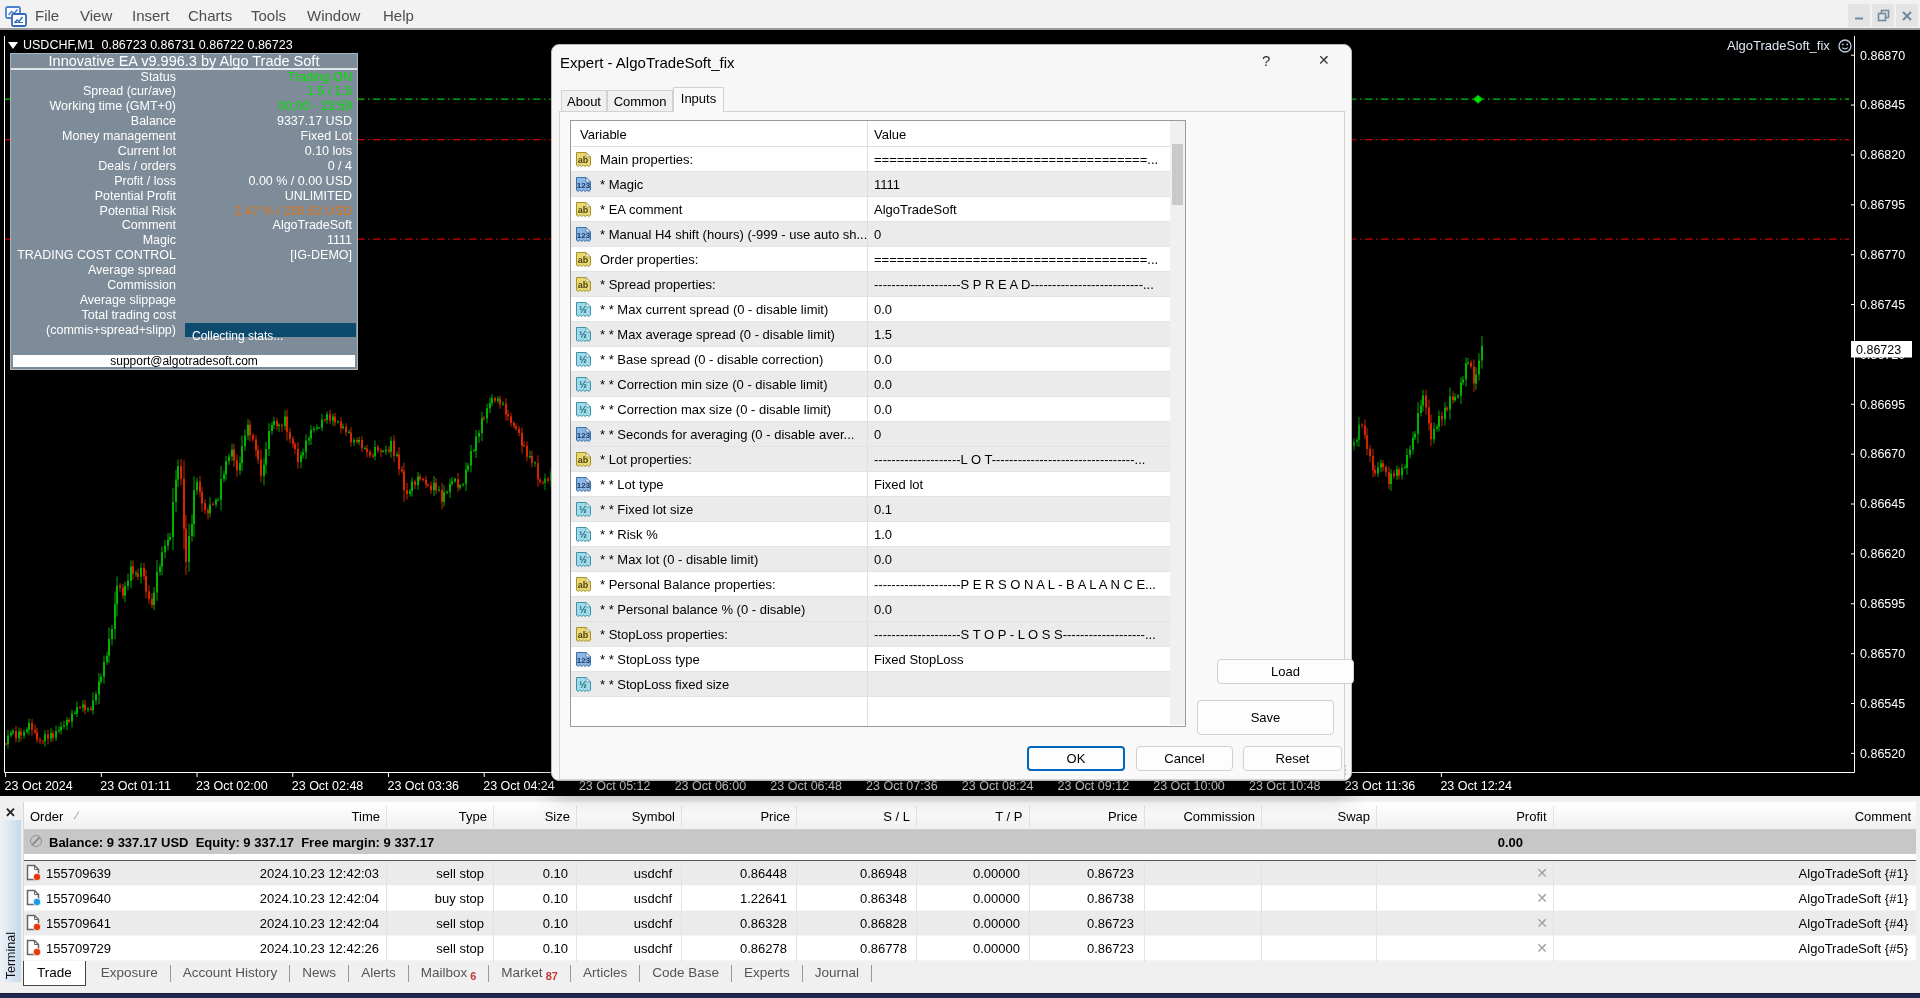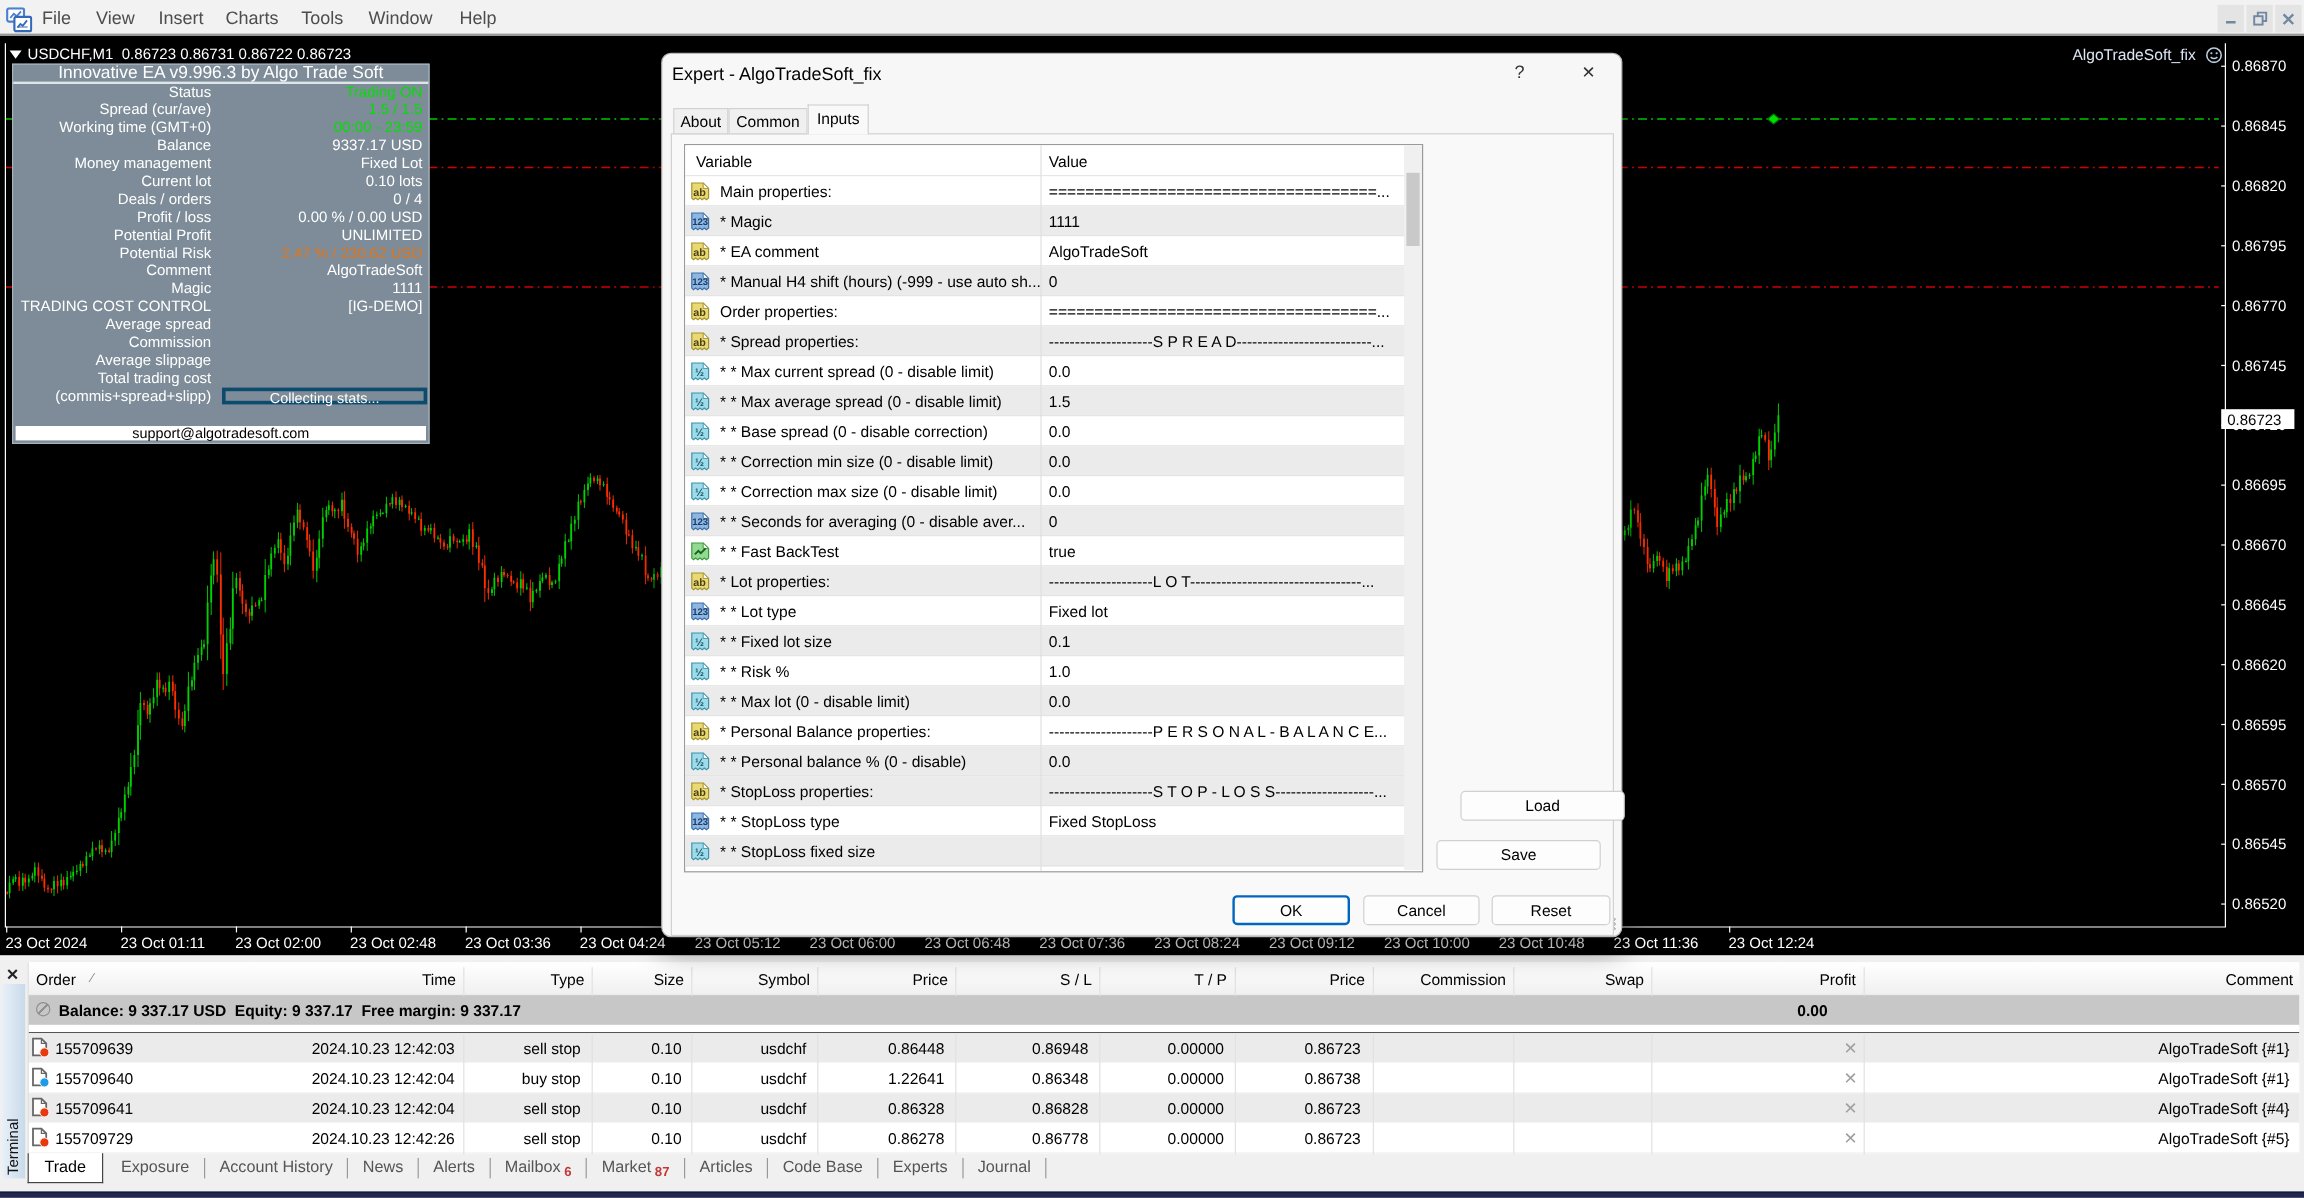--- a/index.html
+++ b/index.html
@@ -17,22 +17,22 @@
 #eaname { position:absolute; left:1727px; top:38px; color:#dce6f2; font-size:13px; z-index:2; }
 #eaname svg { vertical-align:-3px; margin-left:5px; }
 
 #eapanel { position:absolute; left:10px; top:53px; width:348px; height:317px;
   background:#7d8c98; border:1px solid #a8b4bd; z-index:3; color:#fff; }
 #eatitle { width:100%; height:15.5px; text-align:center;
   font-size:14.5px; line-height:15.5px; border-bottom:2px solid #dde5e9; }
 .earow { position:relative; height:14.9px; font-size:12.5px; }
 .eal { position:absolute; right:181px; white-space:nowrap; line-height:15px; }
 .eav { position:absolute; right:5px; white-space:nowrap; line-height:15px; }
-#collstats { position:absolute; left:174px; right:1px; height:14px; border:3px solid #0c4a6e;
-  text-align:center; font-size:12px; line-height:13px; }
+#collstats { position:absolute; left:174px; right:1px; height:14px; border:7px solid #0c4a6e;
+  font-size:12px; line-height:13px; }
 #easupport { position:absolute; left:2px; right:2px; bottom:2px; height:12.5px; background:#fff;
   color:#000; text-align:center; font-size:12px; line-height:12.5px; }
 
 #dialog { position:absolute; left:551px; top:44px; width:801px; height:737px;
   background:#f7f7f7; border:1px solid #b8b8b8; border-radius:8px; z-index:30;
   box-shadow:0 10px 24px rgba(0,0,0,0.45); font-size:13px; color:#000; }
 #dtitle { position:absolute; left:8px; top:9px; font-size:15px; }
 #dhelp { position:absolute; left:710px; top:7px; font-size:15px; color:#333; }
 #dclose { position:absolute; left:766px; top:7px; font-size:14px; color:#333; }
 .tab { position:absolute; top:45px; height:22px; background:#f0f0f0; border:1px solid #d2d2d2;
@@ -52,21 +52,21 @@
 .tname { position:absolute; left:29px; top:4.5px; width:270px; white-space:nowrap;
   overflow:hidden; text-overflow:ellipsis; }
 .tval { position:absolute; left:303px; top:4.5px; width:296px; white-space:nowrap;
   overflow:hidden; }
 #colsep { position:absolute; left:296px; top:0; width:1px; height:100%; background:#e0e0e0; }
 #dscroll { position:absolute; left:618px; top:76px; width:15px; height:604px; background:#f0f0f0; z-index:5; }
 #dthumb { position:absolute; left:2px; top:23px; width:11px; height:61px; background:#c9c9c9; }
 .dbtn { position:absolute; background:#fdfdfd; border:1px solid #d0d0d0; border-radius:4px;
   font-family:"Liberation Sans", sans-serif; font-size:13px; color:#000; z-index:6; }
 #bload { left:645px; top:614px; width:137px; height:25px;margin-left:20px; }
-#bsave { left:645px; top:655px; width:137px; height:25px; }
+#bsave { left:645px; top:655px; width:137px; height:35px; }
 #bok { left:475px; top:701px; width:98px; height:25px; border:2px solid #0067c0; }
 #bcancel { left:584px; top:701px; width:97px; height:25px; }
 #breset { left:691px; top:701px; width:99px; height:25px; }
 #dgrip { position:absolute; right:4px; bottom:4px; width:12px; height:12px;
   background:
    radial-gradient(circle at 2px 10px, #bbb 1.3px, transparent 1.5px),
    radial-gradient(circle at 6px 10px, #bbb 1.3px, transparent 1.5px),
    radial-gradient(circle at 10px 10px, #bbb 1.3px, transparent 1.5px),
    radial-gradient(circle at 6px 6px, #bbb 1.3px, transparent 1.5px),
    radial-gradient(circle at 10px 6px, #bbb 1.3px, transparent 1.5px),
@@ -407,29 +407,20 @@
         </div>
 <div class="trow" style="background:#ebebeb">
           <span class="tic"><svg width="17" height="17" viewBox="0 0 17 17">
               <path d="M1.5 1.5 H11 L15.5 6 V14 l-1.8 1.5 -1.8 -1.5 -1.8 1.5 -1.8 -1.5 -1.8 1.5 -1.8 -1.5 -1.8 1.5 -1.4 -1.5 z" fill="#8db7e3" stroke="#3c6ea8" stroke-width="1"></path>
               <path d="M11 1.5 V6 H15.5 z" fill="#ffffff" stroke="#3c6ea8" stroke-width="0.8"></path>
               <text x="8.5" y="11.5" font-size="8" font-weight="bold" fill="#1d3a63" text-anchor="middle">123</text>
             </svg></span>
           <span class="tname">* * Seconds for averaging (0 - disable aver...</span>
           <span class="tval"><span>0</span></span>
         </div>
-<div class="trow" style="background:#ffffff">
-          <span class="tic"><svg width="17" height="17" viewBox="0 0 17 17">
-              <path d="M1.5 1.5 H11 L15.5 6 V14 l-1.8 1.5 -1.8 -1.5 -1.8 1.5 -1.8 -1.5 -1.8 1.5 -1.8 -1.5 -1.8 1.5 -1.4 -1.5 z" fill="#93d893" stroke="#3a9a3a" stroke-width="1"></path>
-              <path d="M11 1.5 V6 H15.5 z" fill="#ffffff" stroke="#3a9a3a" stroke-width="0.8"></path>
-              <path d="M4 11 l3 -3 2 2 4 -4" stroke="#14661c" stroke-width="1.6" fill="none"></path>
-            </svg></span>
-          <span class="tname">* * Fast BackTest</span>
-          <span class="tval"><span>true</span></span>
-        </div>
 <div class="trow" style="background:#ebebeb">
           <span class="tic"><svg width="17" height="17" viewBox="0 0 17 17">
               <path d="M1.5 1.5 H11 L15.5 6 V14 l-1.8 1.5 -1.8 -1.5 -1.8 1.5 -1.8 -1.5 -1.8 1.5 -1.8 -1.5 -1.8 1.5 -1.4 -1.5 z" fill="#ead973" stroke="#a3922e" stroke-width="1"></path>
               <path d="M11 1.5 V6 H15.5 z" fill="#ffffff" stroke="#a3922e" stroke-width="0.8"></path>
               <text x="8" y="12" font-size="9" font-weight="bold" fill="#4c4218" text-anchor="middle">ab</text>
             </svg></span>
           <span class="tname">* Lot properties:</span>
           <span class="tval"><span>--------------------L O T---------------------------------...</span></span>
         </div>
 <div class="trow" style="background:#ffffff">

